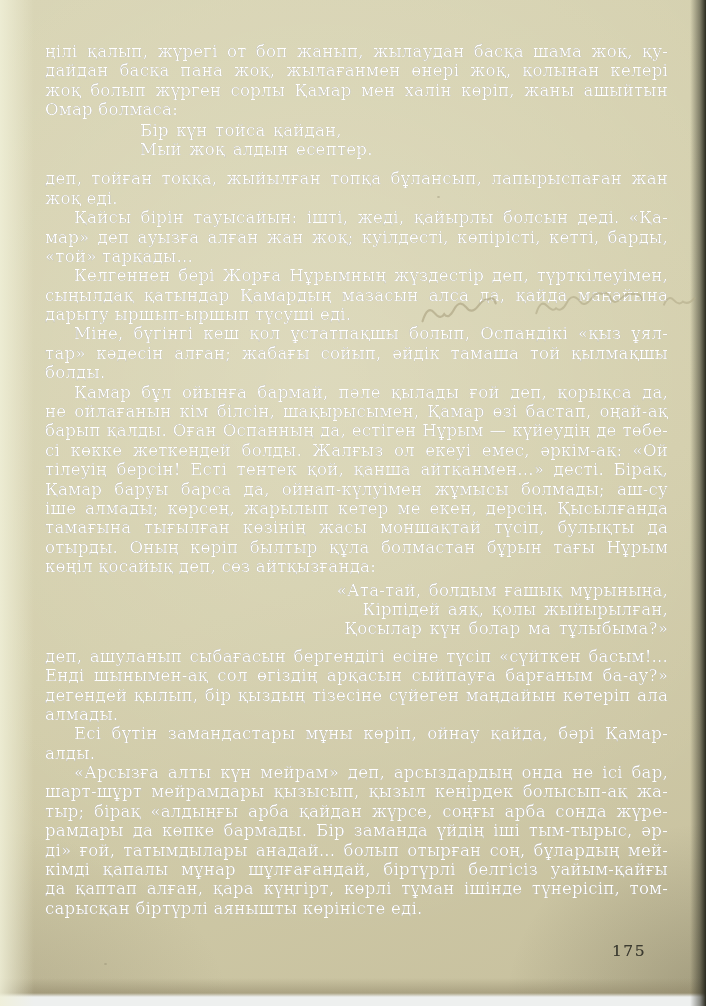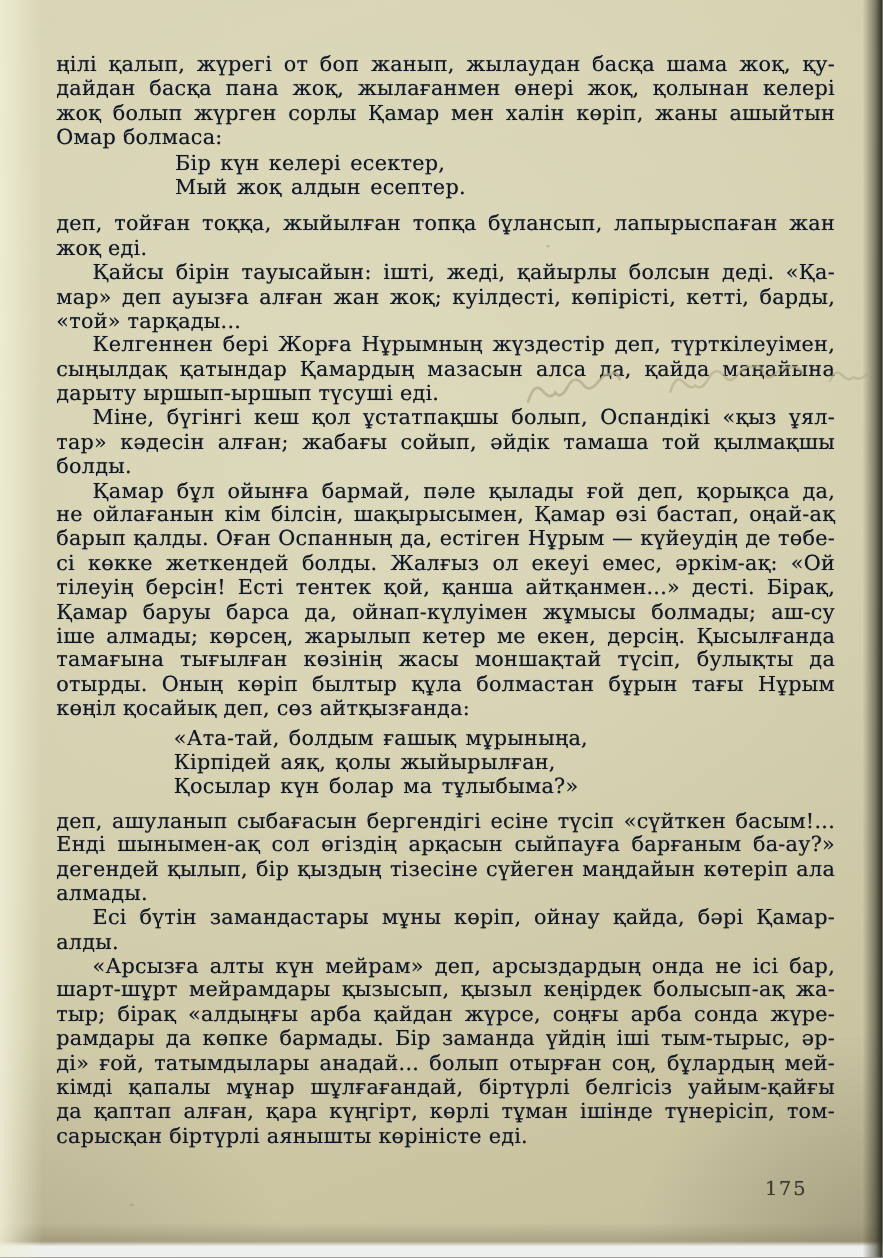--- a/index.html
+++ b/index.html
@@ -13,32 +13,32 @@
       linear-gradient(to right, rgba(240,240,216,.85) 0px, rgba(240,240,216,0) 34px),
       linear-gradient(to left, #2b2b20 0px, rgba(43,43,32,.5) 6px, rgba(43,43,32,0) 16px),
       linear-gradient(to top, #eef0ef 0px, #eef0ef 9px, rgba(140,130,100,.5) 13px, rgba(140,130,100,0) 28px),
       radial-gradient(42% 26% at 101% 100%, rgba(70,65,45,.30), rgba(0,0,0,0) 70%),
       radial-gradient(50% 28% at -2% 102%, rgba(120,110,85,.28), rgba(0,0,0,0) 70%),
       radial-gradient(120% 90% at 45% 38%, rgba(255,255,244,.22), rgba(0,0,0,0) 62%),
       linear-gradient(160deg, #d8d4b4 0%, #d2cdaa 55%, #c7c09e 100%);
   }
   .text-col{
     position:absolute;left:45px;top:42px;width:623px;
-    color:#0f172a;
+    color:#ffffff;
     font-size:16.6px;
     letter-spacing:.2px;
     text-shadow:0 0 .6px rgba(52,51,43,.65);
   }
   .block{margin:0;}
   .line{height:19.4px;line-height:19.4px;white-space:nowrap;}
   .line.just{white-space:normal;text-align:justify;text-align-last:justify;width:623px;}
   .line.indent{text-indent:29px;}
   .verse .line{word-spacing:2px;}
   .b1{margin:1px 0 10px 95px;}
-  .b7{margin:4px 0 8px 94px;}
+  .b7{margin:4px 0 8px 94px;text-align:right;}
   .page-number{
     position:absolute;right:60px;top:942px;
     color:#3c3b31;font-size:15.5px;letter-spacing:1.5px;
     text-shadow:0 0 .6px rgba(60,59,49,.6);
   }
   .handwriting{
     position:absolute;left:418px;top:286px;width:286px;height:42px;
     opacity:.75;transform:rotate(-3deg);
   }
   .speck{position:absolute;width:3px;height:2px;border-radius:50%;background:#8a8468;opacity:.35;}
@@ -50,21 +50,21 @@
   <div class="paper"></div>
 
   <div class="text-col">
       <div class="block body b0">
         <div class="line just">ңілі қалып, жүрегі от боп жанып, жылаудан басқа шама жоқ, қу-</div>
         <div class="line just">дайдан басқа пана жоқ, жылағанмен өнері жоқ, қолынан келері</div>
         <div class="line just">жоқ болып жүрген сорлы Қамар мен халін көріп, жаны ашыйтын</div>
         <div class="line">Омар болмаса:</div>
       </div>
       <div class="block verse b1">
-        <div class="line">Бір күн келері есектер,</div>
+        <div class="line">Бір күн тойса қайдан,</div>
         <div class="line">Мый жоқ алдын есептер.</div>
       </div>
       <div class="block body b2">
         <div class="line just">деп, тойған тоққа, жыйылған топқа бұлансып, лапырыспаған жан</div>
         <div class="line">жоқ еді.</div>
       </div>
       <div class="block body b3">
         <div class="line indent just">Қайсы бірін тауысайын: ішті, жеді, қайырлы болсын деді. «Қа-</div>
         <div class="line just">мар» деп ауызға алған жан жоқ; куілдесті, көпірісті, кетті, барды,</div>
         <div class="line">«той» тарқады...</div>

